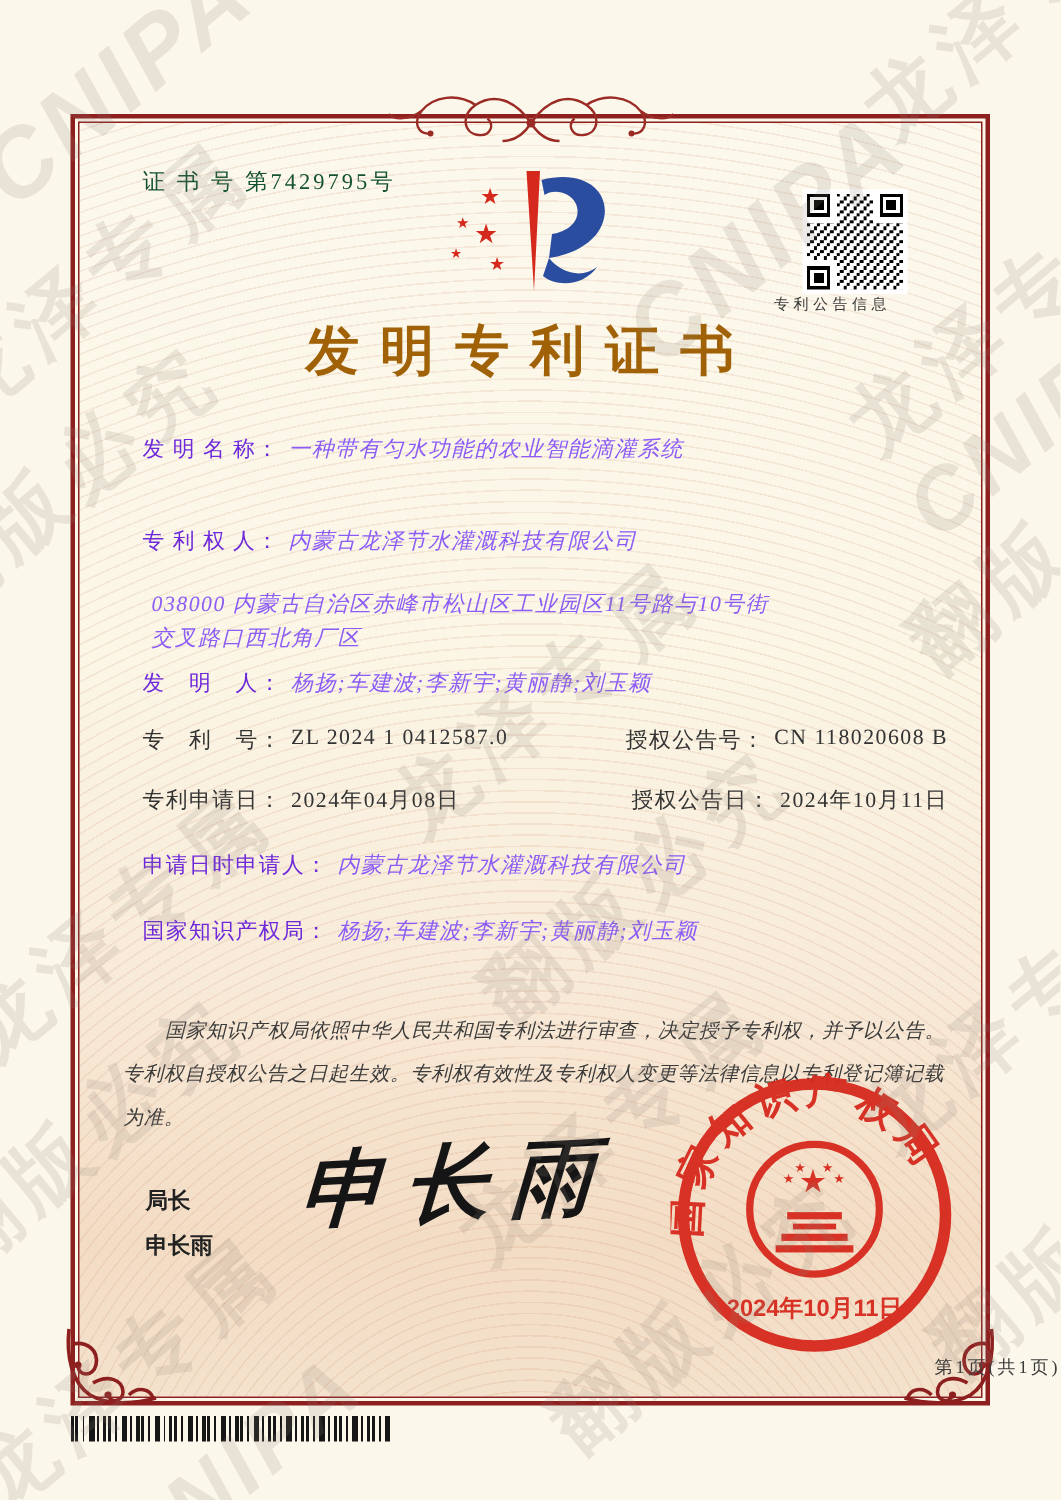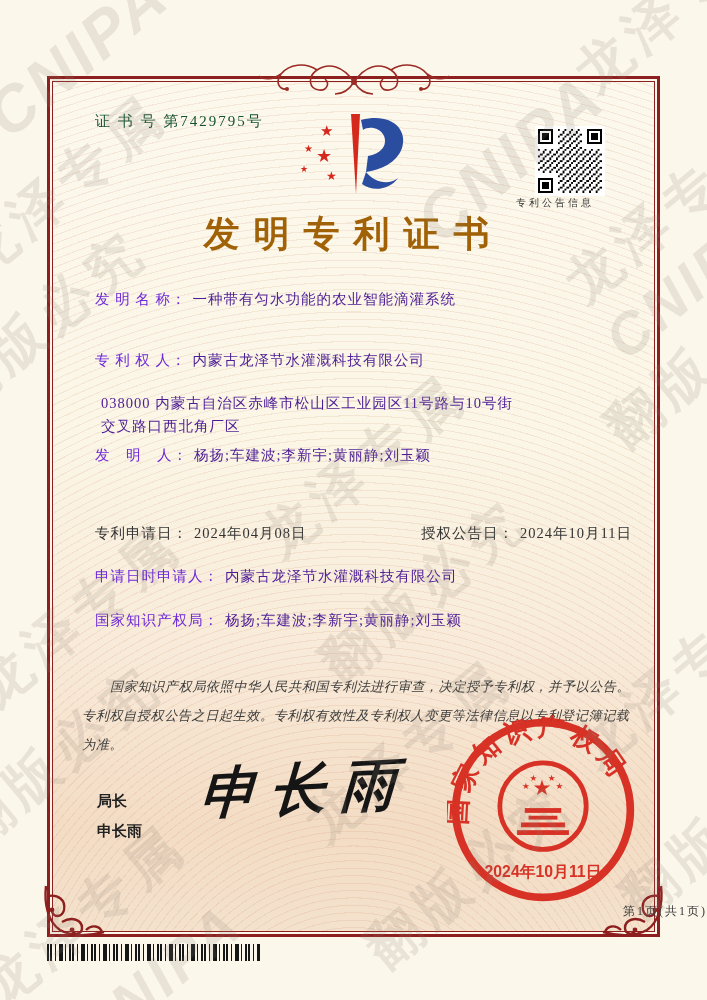--- a/index.html
+++ b/index.html
@@ -32,21 +32,21 @@
   .cert-no{position:absolute;left:95px;top:112px;font-size:15px;letter-spacing:2px;color:#14532d;}
   .logo{position:absolute;left:294px;top:110px;}
   .qr{position:absolute;left:535px;top:126px;width:64px;height:64px;background:#fff;padding:3px;}
   .qr svg{display:block;width:100%;height:100%;}
   .qr-label{position:absolute;left:516px;top:196px;width:108px;text-align:left;
     font-size:10px;letter-spacing:3px;color:#3a3a3a;}
   .title{position:absolute;left:0;right:0;top:210px;text-align:center;
     font-size:36px;font-weight:bold;letter-spacing:14px;color:#a16207;}
   .field{position:absolute;left:95px;font-size:14.5px;letter-spacing:1px;display:flex;}
   .field .lab{flex:none;white-space:pre;color:#6d28d9;}
-  .field .val{margin-left:6px;color:#4c1d95;}
+  .field .val{margin-left:6px;color:#8b5cf6;font-style:italic;}
   .field.wrap .val{width:420px;line-height:23px;}
   .col2{position:absolute;left:95px;right:75px;display:flex;justify-content:space-between;
     font-size:14.5px;letter-spacing:1px;}
   .col2 .pair{display:flex;white-space:pre;}
   .col2 .val{margin-left:6px;}
   .statement{position:absolute;left:82px;top:672px;width:552px;
     font-style:italic;font-size:13.2px;line-height:29px;color:#3b3b3b;letter-spacing:.5px;}
   .statement .l1{text-indent:28px;}
   .officer{position:absolute;left:97px;top:786px;
     font-family:"Liberation Sans","DejaVu Sans",sans-serif;
@@ -171,20 +171,30 @@
 
   <div class="field wrap" style="top:392px">
     <span class="val">038000 内蒙古自治区赤峰市松山区工业园区11号路与10号街交叉路口西北角厂区</span>
   </div>
 
   <div class="field" style="top:446px">
     <span class="lab">发　明　人：</span>
     <span class="val">杨扬;车建波;李新宇;黄丽静;刘玉颖</span>
   </div>
 
+  <div class="col2" style="top:484px">
+    <span class="pair">
+      <span class="lab">专　利　号：</span>
+      <span class="val">ZL 2024 1 0412587.0</span>
+    </span>
+    <span class="pair">
+      <span class="lab">授权公告号：</span>
+      <span class="val">CN 118020608 B</span>
+    </span>
+  </div>
 
   <div class="col2" style="top:524px">
     <span class="pair">
       <span class="lab">专利申请日：</span>
       <span class="val">2024年04月08日</span>
     </span>
     <span class="pair">
       <span class="lab">授权公告日：</span>
       <span class="val">2024年10月11日</span>
     </span>

